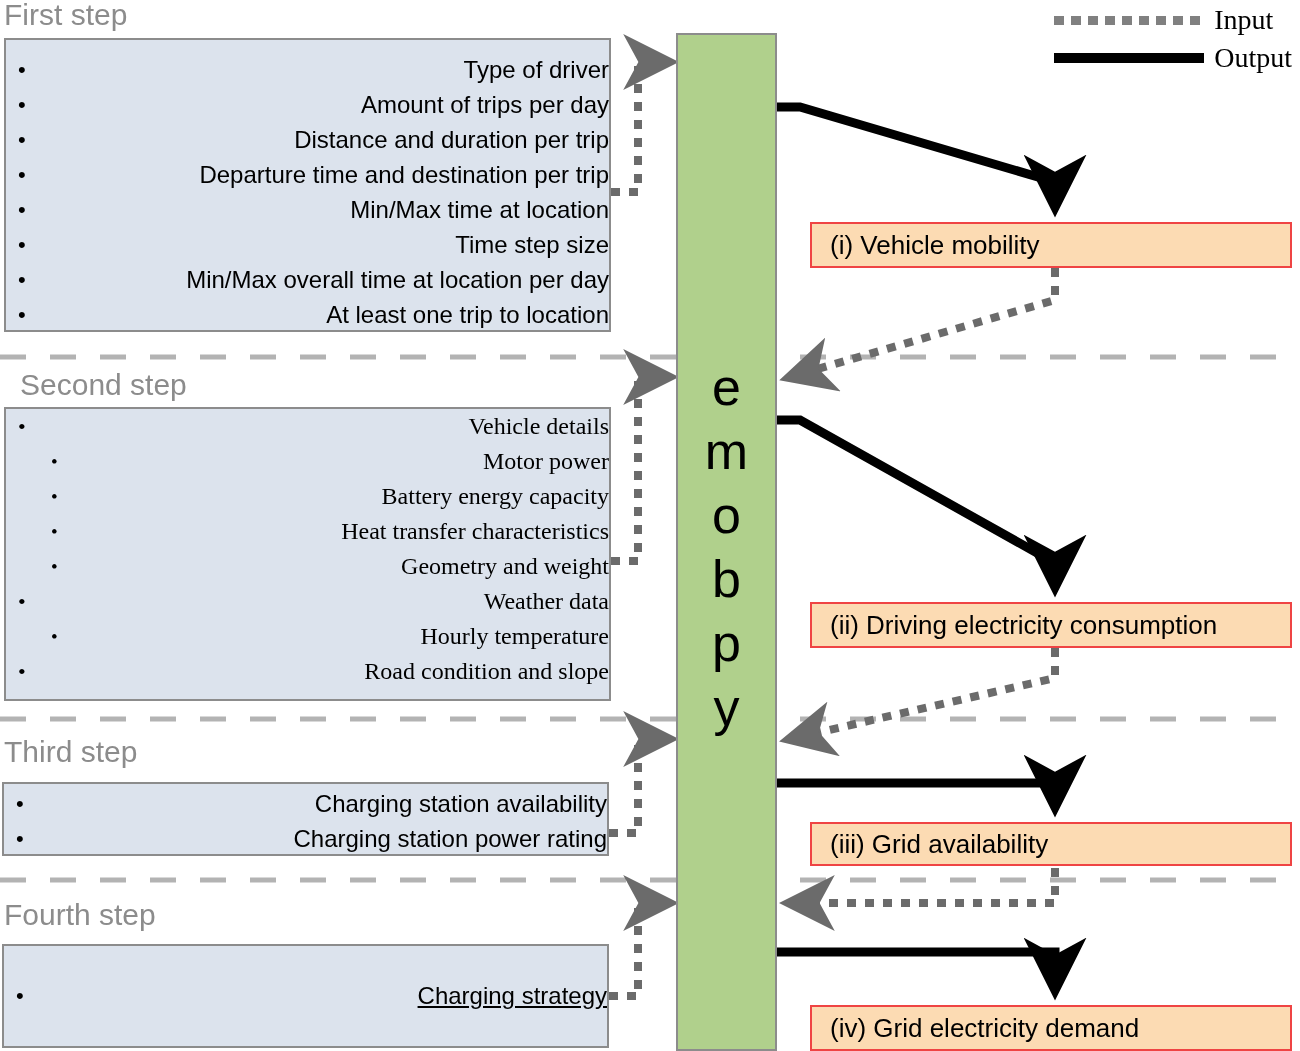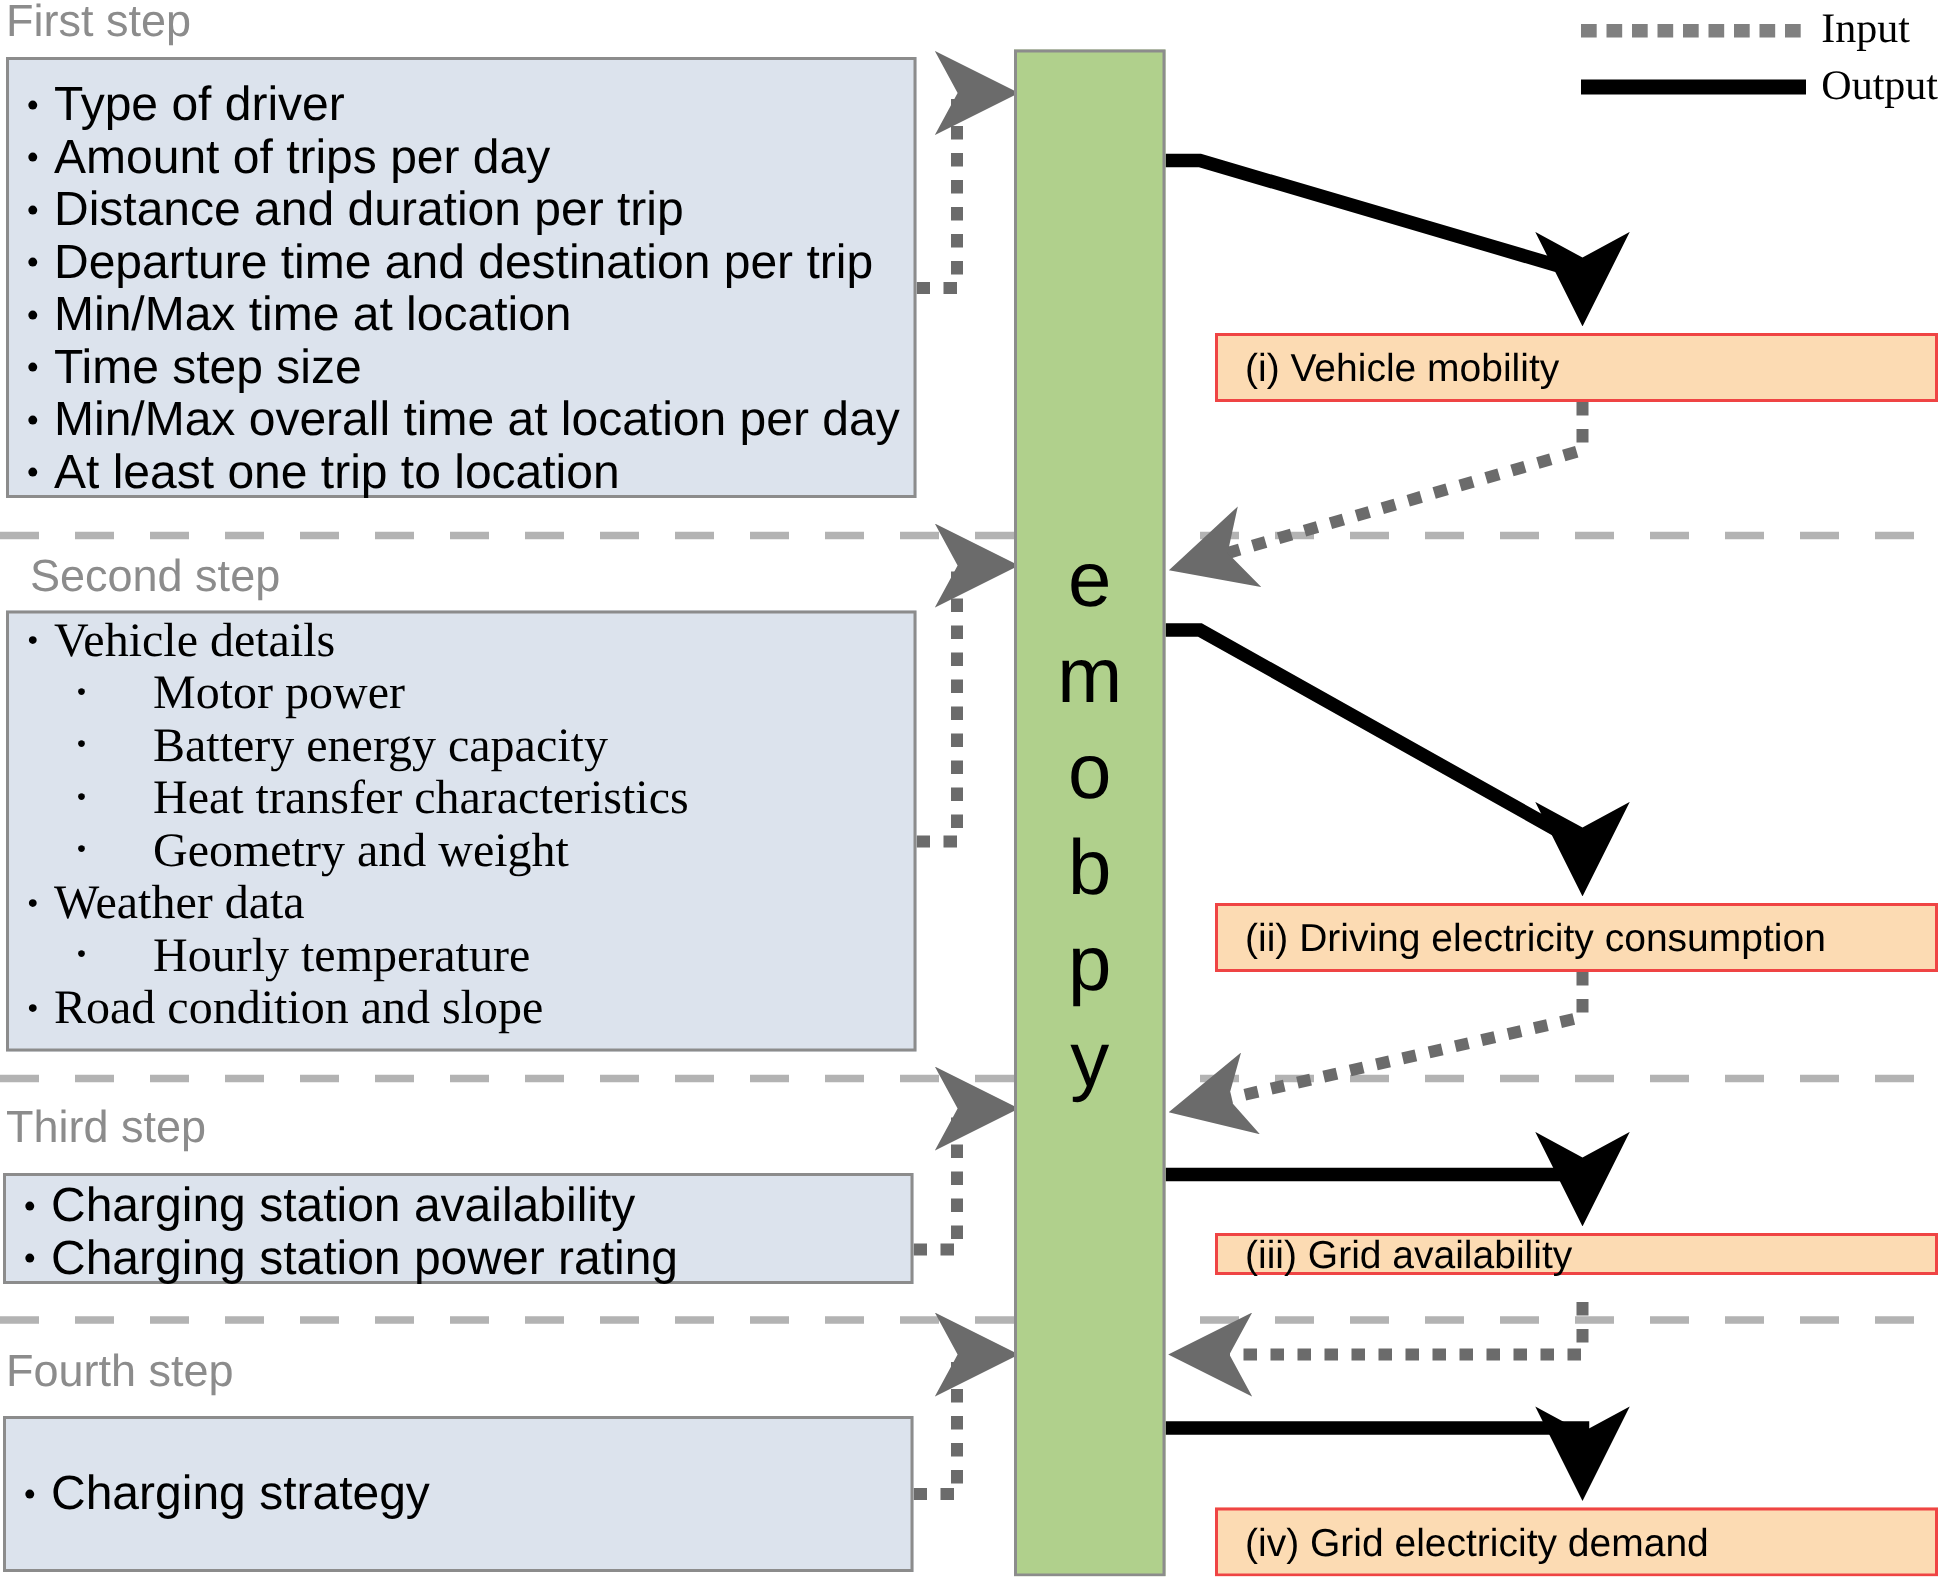--- a/index.html
+++ b/index.html
@@ -38,23 +38,24 @@
     box-sizing:border-box;
   }
   .bullets{
     list-style:none;
     margin:0;
     padding:0;
   }
   .bullets li{
     position:relative;
     color:#000000;
-    font-size:32px;
+    font-size:24px;
     line-height:35px;
     white-space:nowrap;
+    text-align:right;
   }
   .lvl1{ padding-left:30px; }
   .lvl1:before{
     content:"\2022";
     position:absolute;
     left:12px; top:0;
     font-size:22px;
   }
   .lvl2{ padding-left:96px; }
   .lvl2:before{
@@ -210,21 +211,21 @@
   <div class="step-title" style="left:4px; top:735px;">Third step</div>
   <div class="input-box" style="left:2px; top:782px; width:607px; height:74px;">
     <ul class="bullets" style="margin-top:2px;">
       <li class="lvl1">Charging station availability</li>
       <li class="lvl1">Charging station power rating</li>
     </ul>
   </div>
 
   <div class="step-title" style="left:4px; top:898px;">Fourth step</div>
   <div class="input-box" style="left:2px; top:944px; width:607px; height:104px;">
-    <ul class="bullets" style="margin-top:32px;">
+    <ul class="bullets" style="margin-top:32px;text-decoration:underline;">
       <li class="lvl1">Charging strategy</li>
     </ul>
   </div>
 
   <div id="emobpy-column" style="left:676px; top:33px; width:101px; height:1018px;">
     <div id="emobpy-letters" style="margin-top:320px;">
       <span>e</span>
       <span>m</span>
       <span>o</span>
       <span>b</span>
@@ -234,21 +235,21 @@
   </div>
 
   <div class="output-box" style="left:810px; top:222px; width:482px; height:46px;">
     <span>(i) Vehicle mobility</span>
   </div>
 
   <div class="output-box" style="left:810px; top:602px; width:482px; height:46px;">
     <span>(ii) Driving electricity consumption</span>
   </div>
 
-  <div class="output-box" style="left:810px; top:822px; width:482px; height:28px;">
+  <div class="output-box" style="left:810px; top:822px; width:482px; height:44px;">
     <span>(iii) Grid availability</span>
   </div>
 
   <div class="output-box" style="left:810px; top:1005px; width:482px; height:46px;">
     <span>(iv) Grid electricity demand</span>
   </div>
 
 </div>
 
 </body></html>

